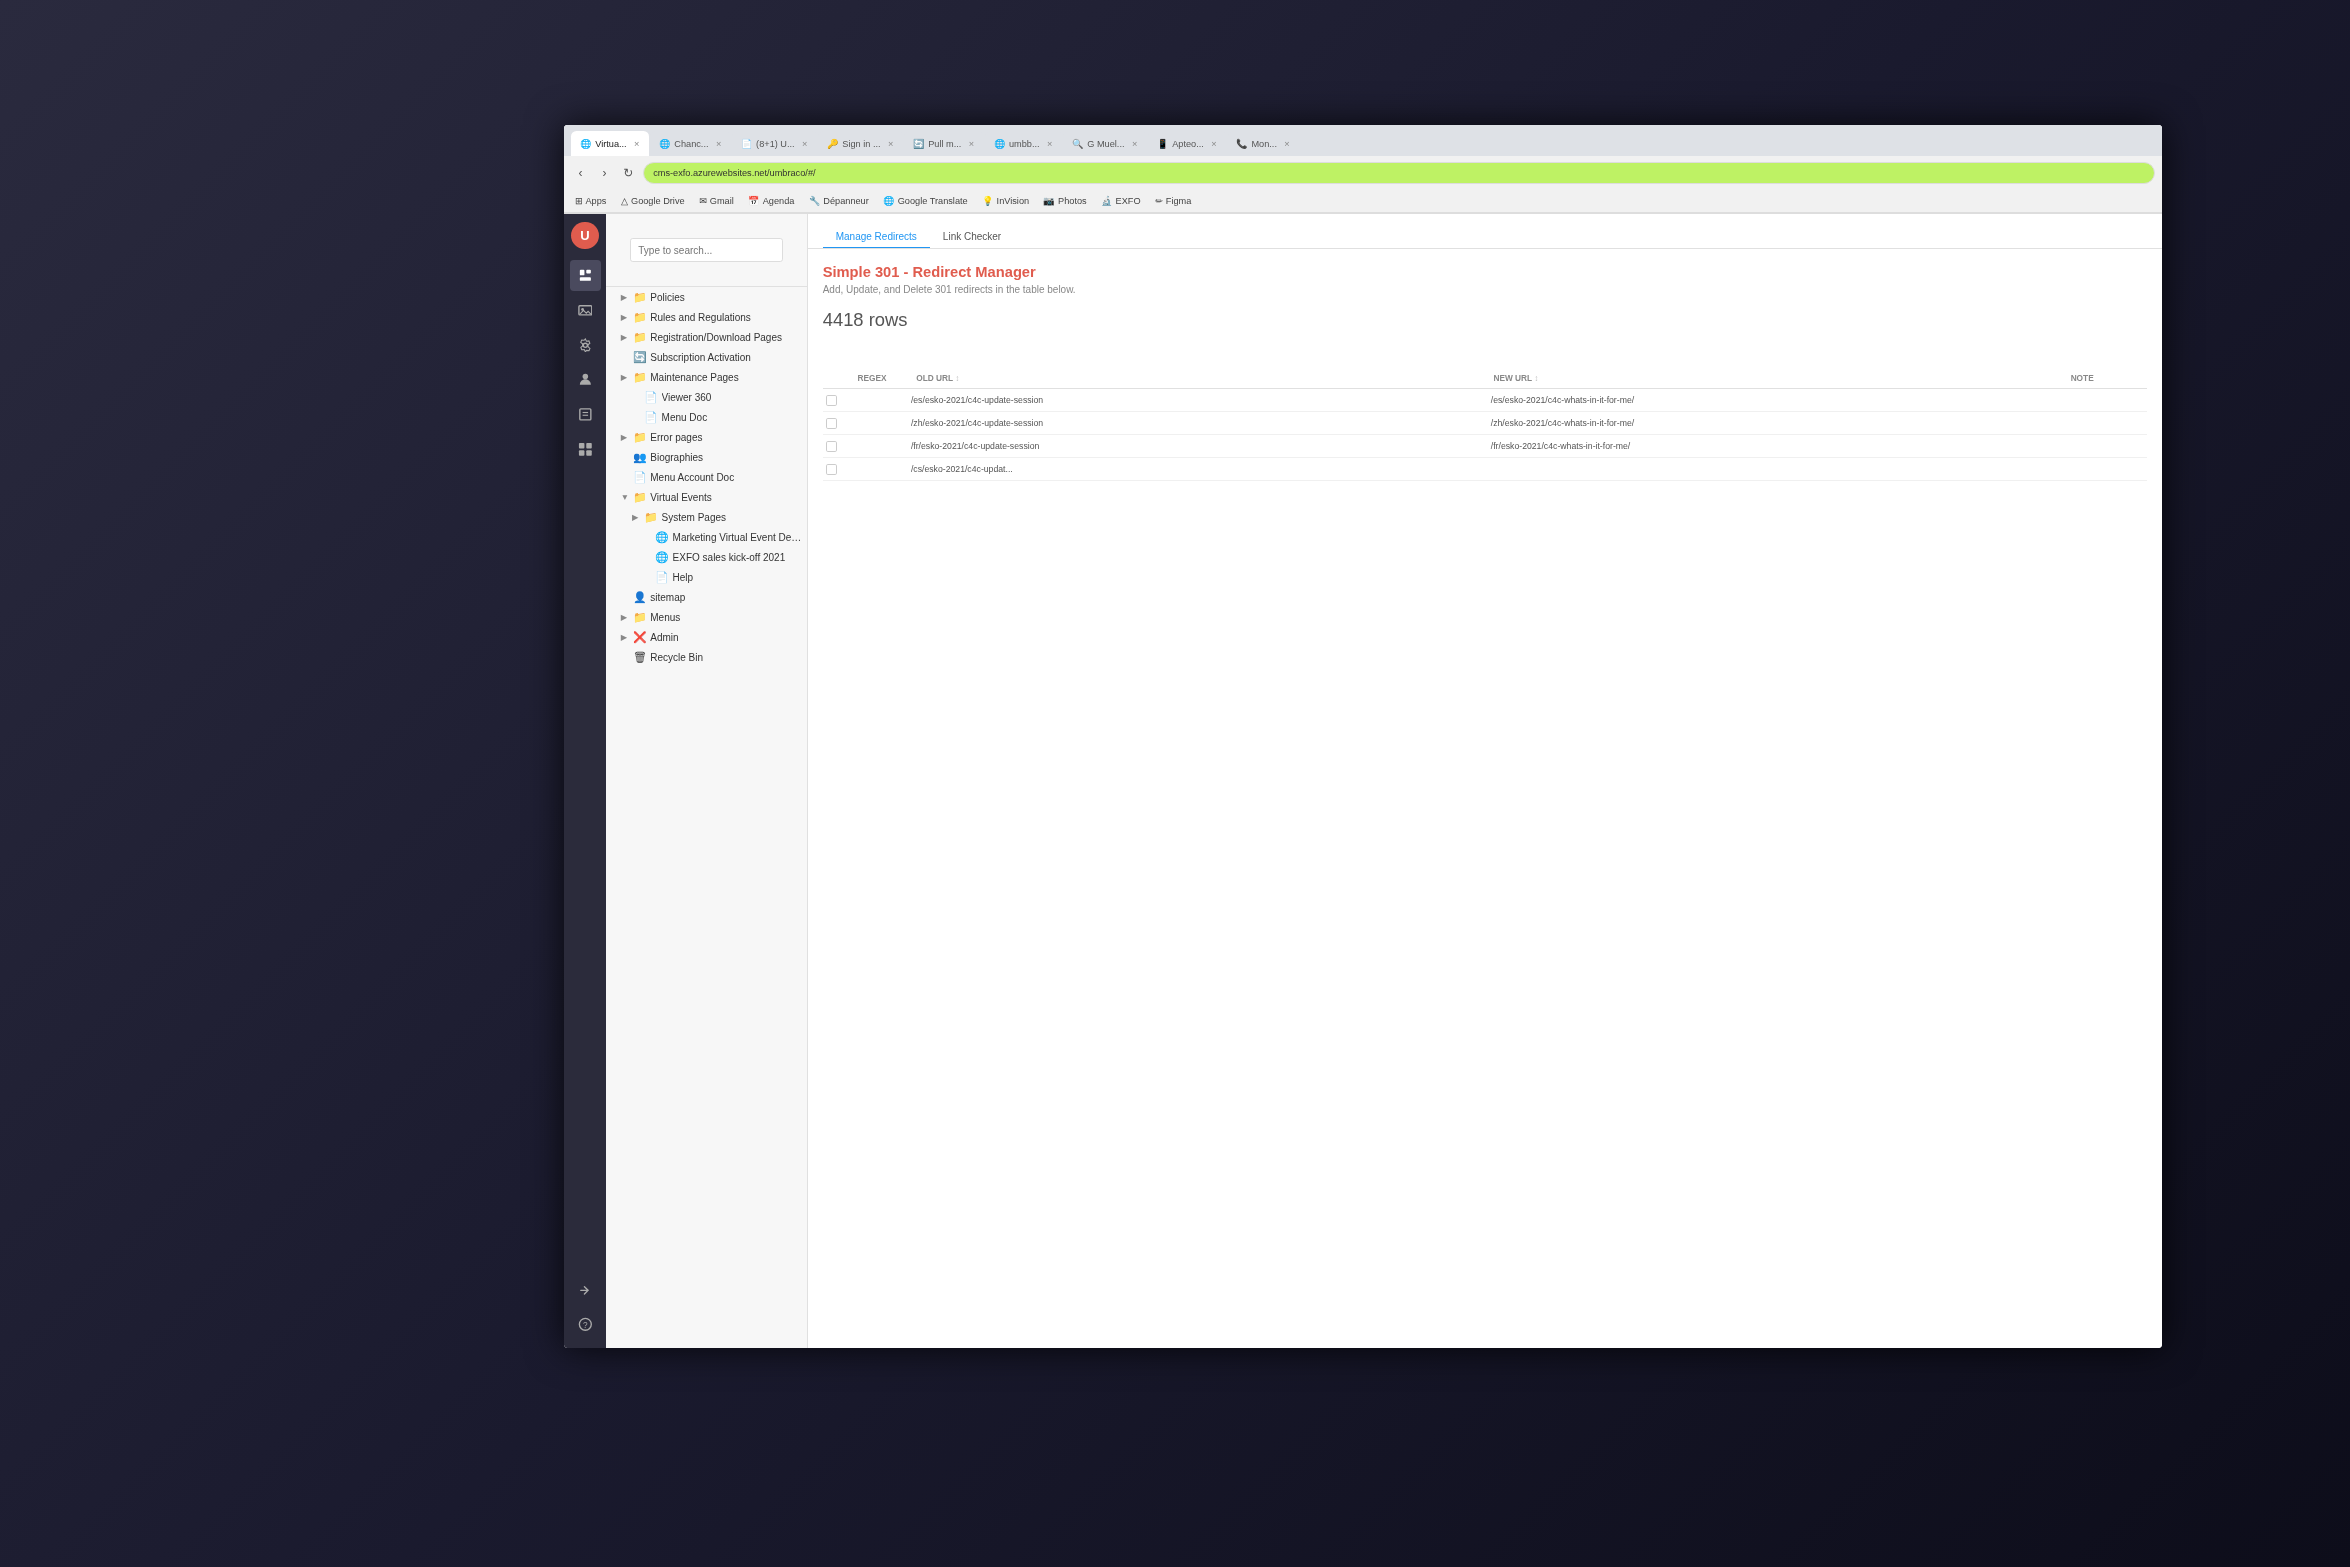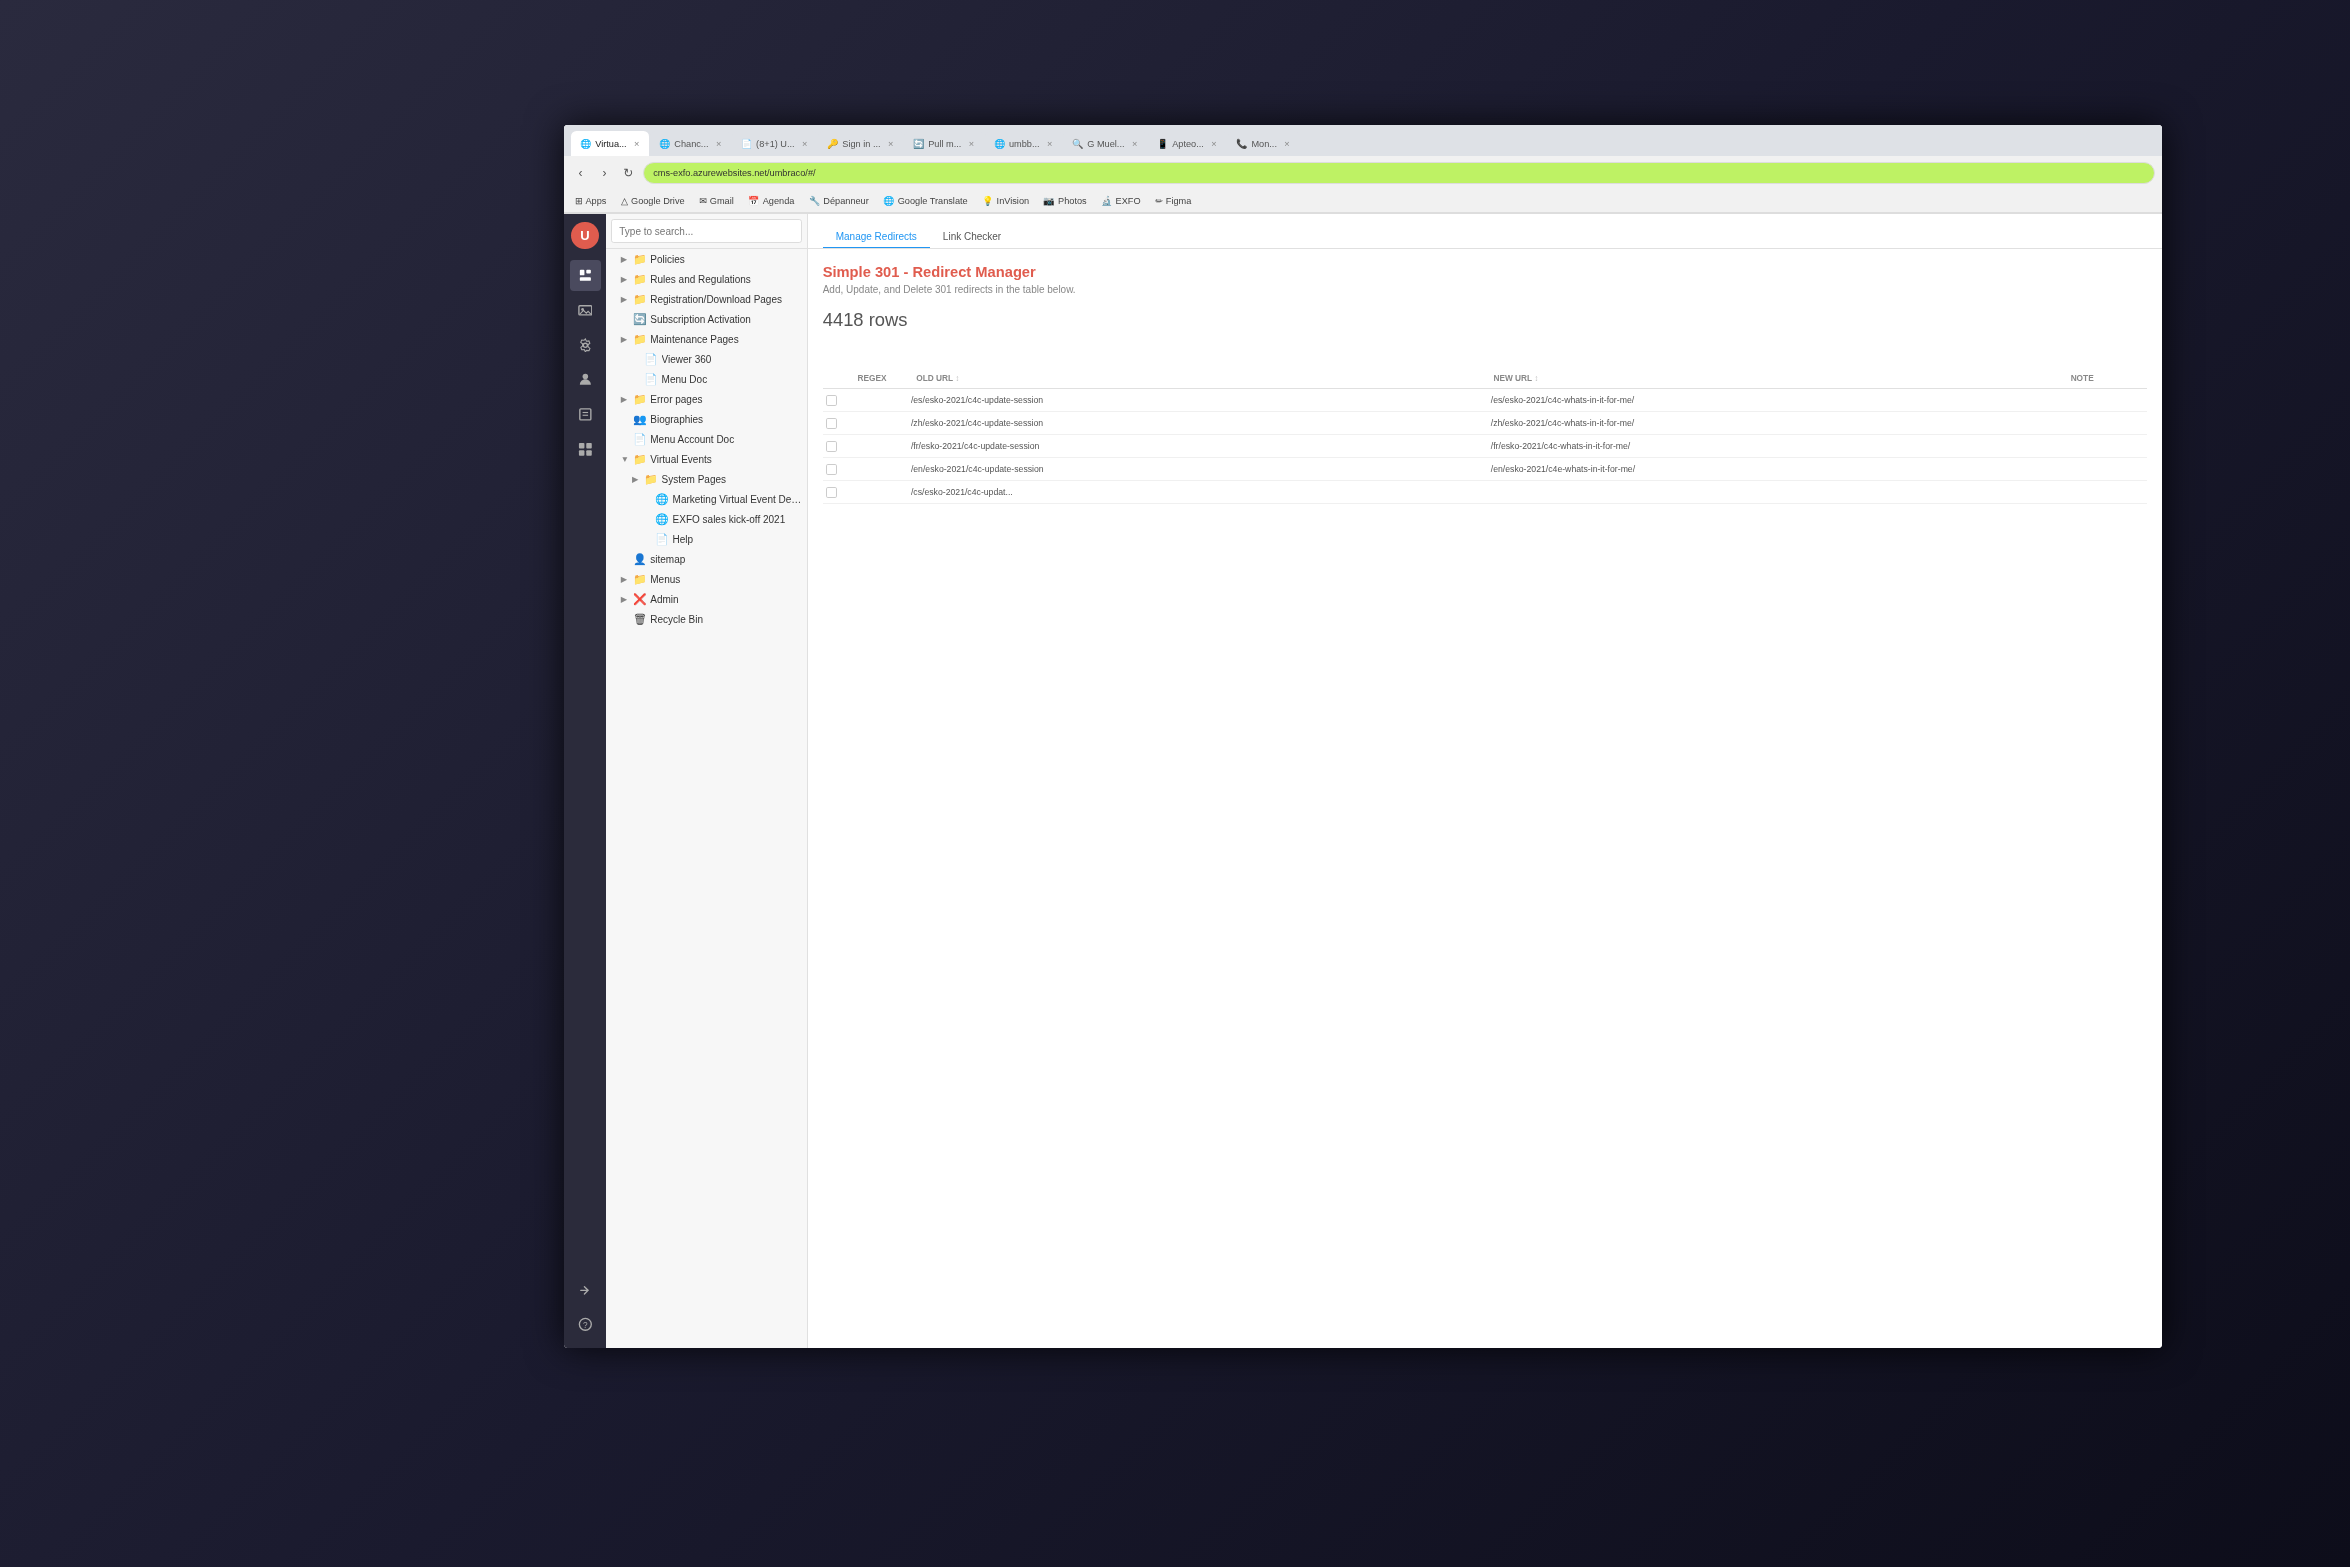--- a/index.html
+++ b/index.html
@@ -205,21 +205,21 @@
       width: 202px;
       background: #f7f7f7;
       border-right: 0.9px solid #e0e0e0;
       display: flex;
       flex-direction: column;
       flex-shrink: 0;
       overflow: hidden;
     }
 
     .search-box {
-      padding: 5px;
+      padding: 24px;
       border-bottom: 0.9px solid #e0e0e0;
     }
 
     .search-input {
       width: 100%;
       height: 24px;
       border: 0.9px solid #ddd;
       border-radius: 2.8px;
       padding: 0 7.3px;
       font-size: 10px;
@@ -750,37 +750,26 @@
                 <div class="checkbox"></div>
               </div>
             <div></div>
             <div class="url-text">/fr/esko-2021/c4c-update-session</div>
             <div></div>
             <div class="new-url-text">/fr/esko-2021/c4c-whats-in-it-for-me/</div>
             <div></div>
             <div></div>
           </div>
 
+
           <div class="table-row">
             <div>
                 <div class="checkbox"></div>
               </div>
             <div></div>
-            <div class="url-text">/en/esko-2021/c4c-update-session</div>
-            <div></div>
-            <div class="new-url-text">/en/esko-2021/c4e-whats-in-it-for-me/</div>
-            <div></div>
-            <div></div>
-          </div>
-
-          <div class="table-row">
-            <div>
-                <div class="checkbox"></div>
-              </div>
-            <div></div>
             <div class="url-text">/cs/esko-2021/c4c-updat...</div>
             <div></div>
             <div class="new-url-text"></div>
             <div></div>
             <div></div>
           </div>
 
         </div>
       </div>
 

